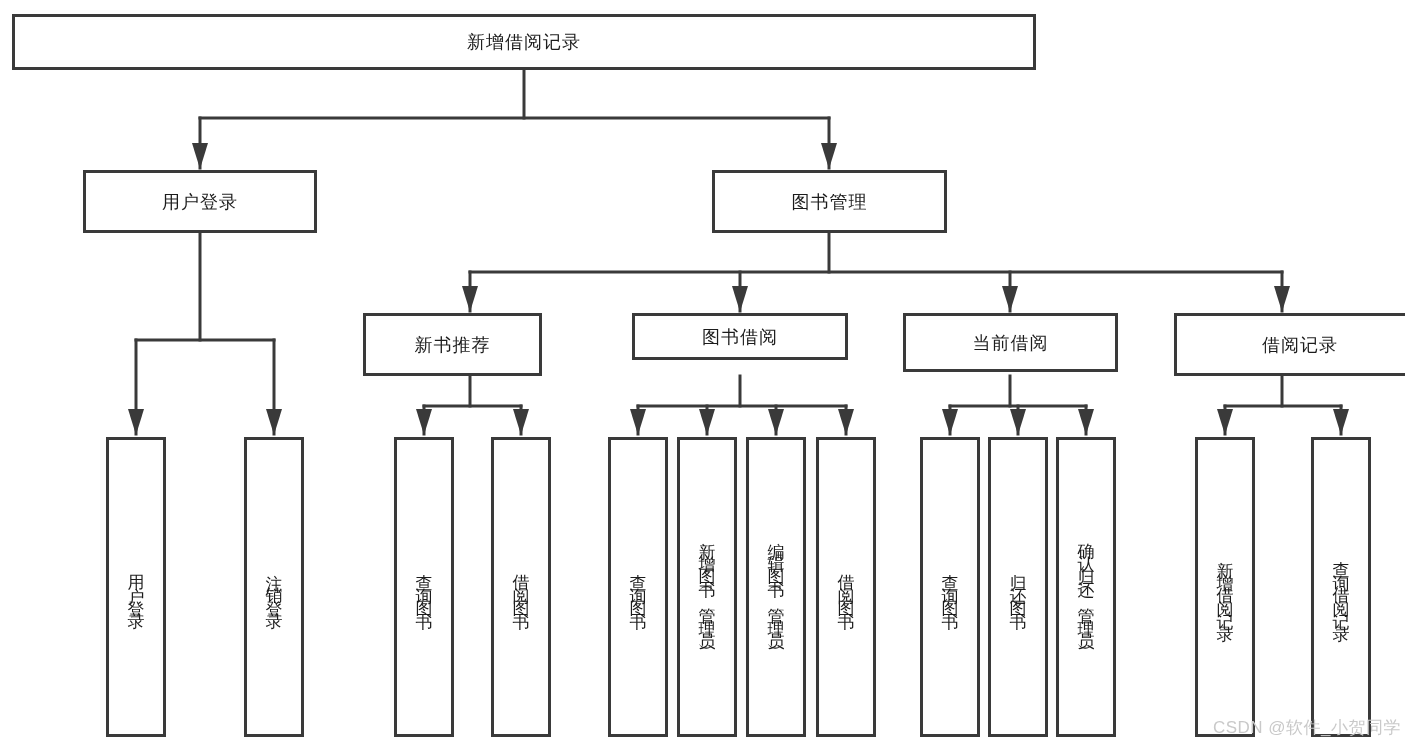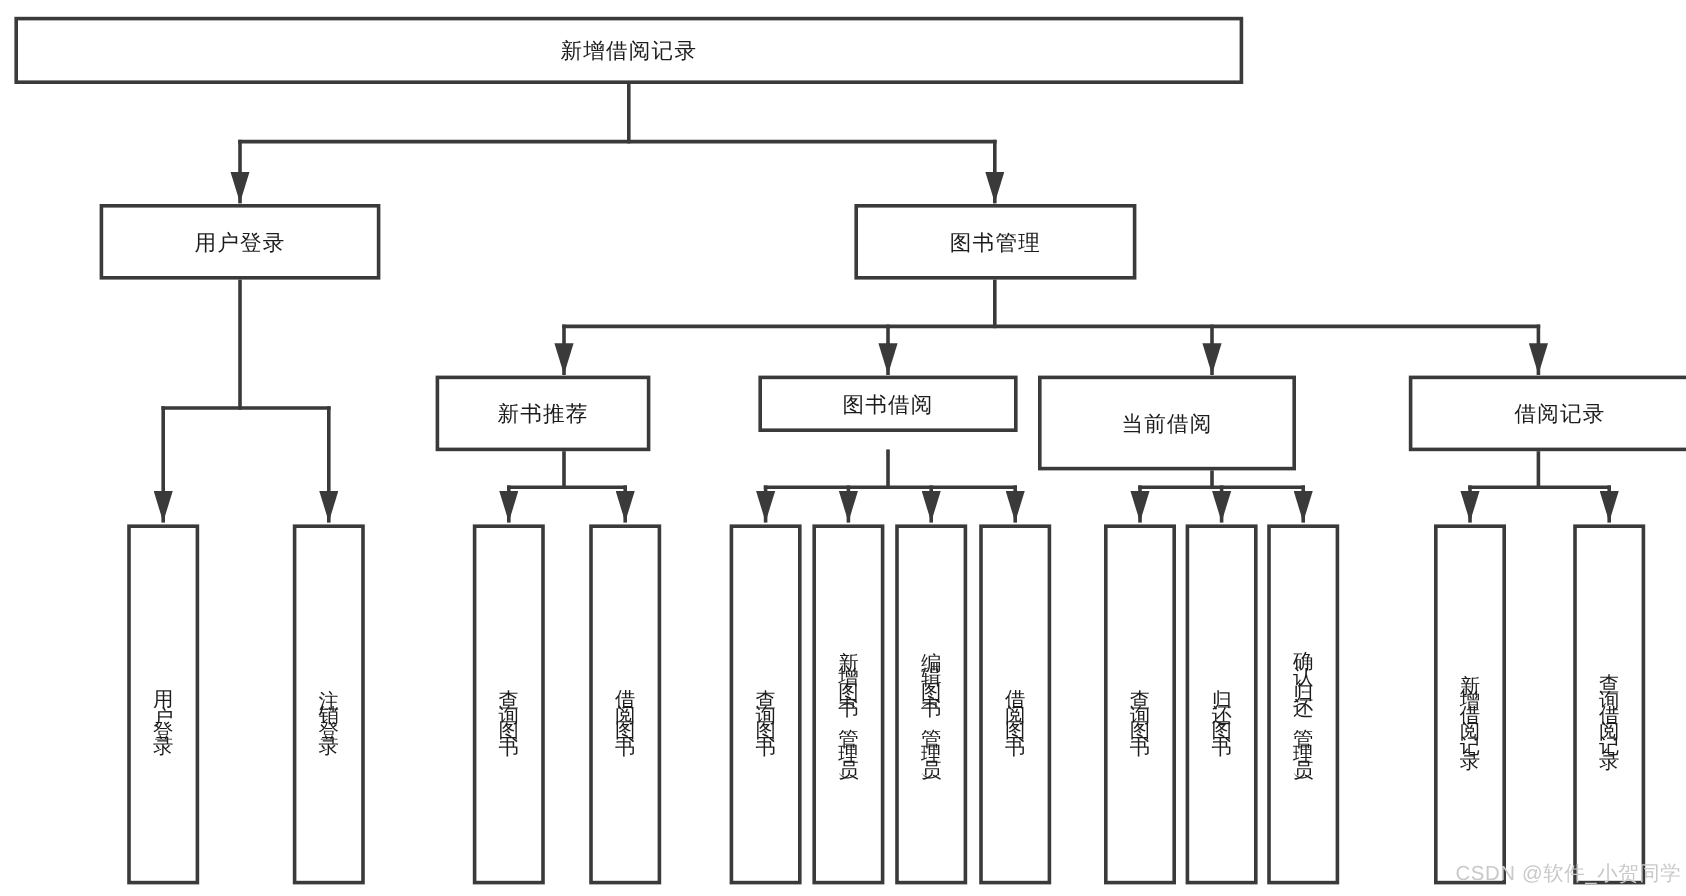--- a/index.html
+++ b/index.html
@@ -57,21 +57,21 @@
     font-size:17px;
     letter-spacing:13px;
     line-height:1;
   }
   
   .p-root{left:12px;  top:14px;  width:1024px; height:56px;}
   .p-b0  {left:83px;  top:170px; width:234px;  height:63px;}
   .p-b1  {left:712px; top:170px; width:235px;  height:63px;}
   .p-m0  {left:363px; top:313px; width:179px;  height:63px;}
   .p-m1  {left:632px; top:313px; width:216px;  height:47px;}
-  .p-m2  {left:865px; top:313px; width:215px;  height:79px;}
+  .p-m2  {left:903px; top:313px; width:215px;  height:59px;}
   .p-m3  {left:1174px;top:313px; width:252px;  height:63px;}
   .leaf  {top:437px;  width:60px; height:300px;}
   .p-l0 {left:106px;}
   .p-l1 {left:244px;}
   .p-l2 {left:394px;}
   .p-l3 {left:491px;}
   .p-l4 {left:608px;}
   .p-l5 {left:677px;}
   .p-l6 {left:746px;}
   .p-l7 {left:816px;}

